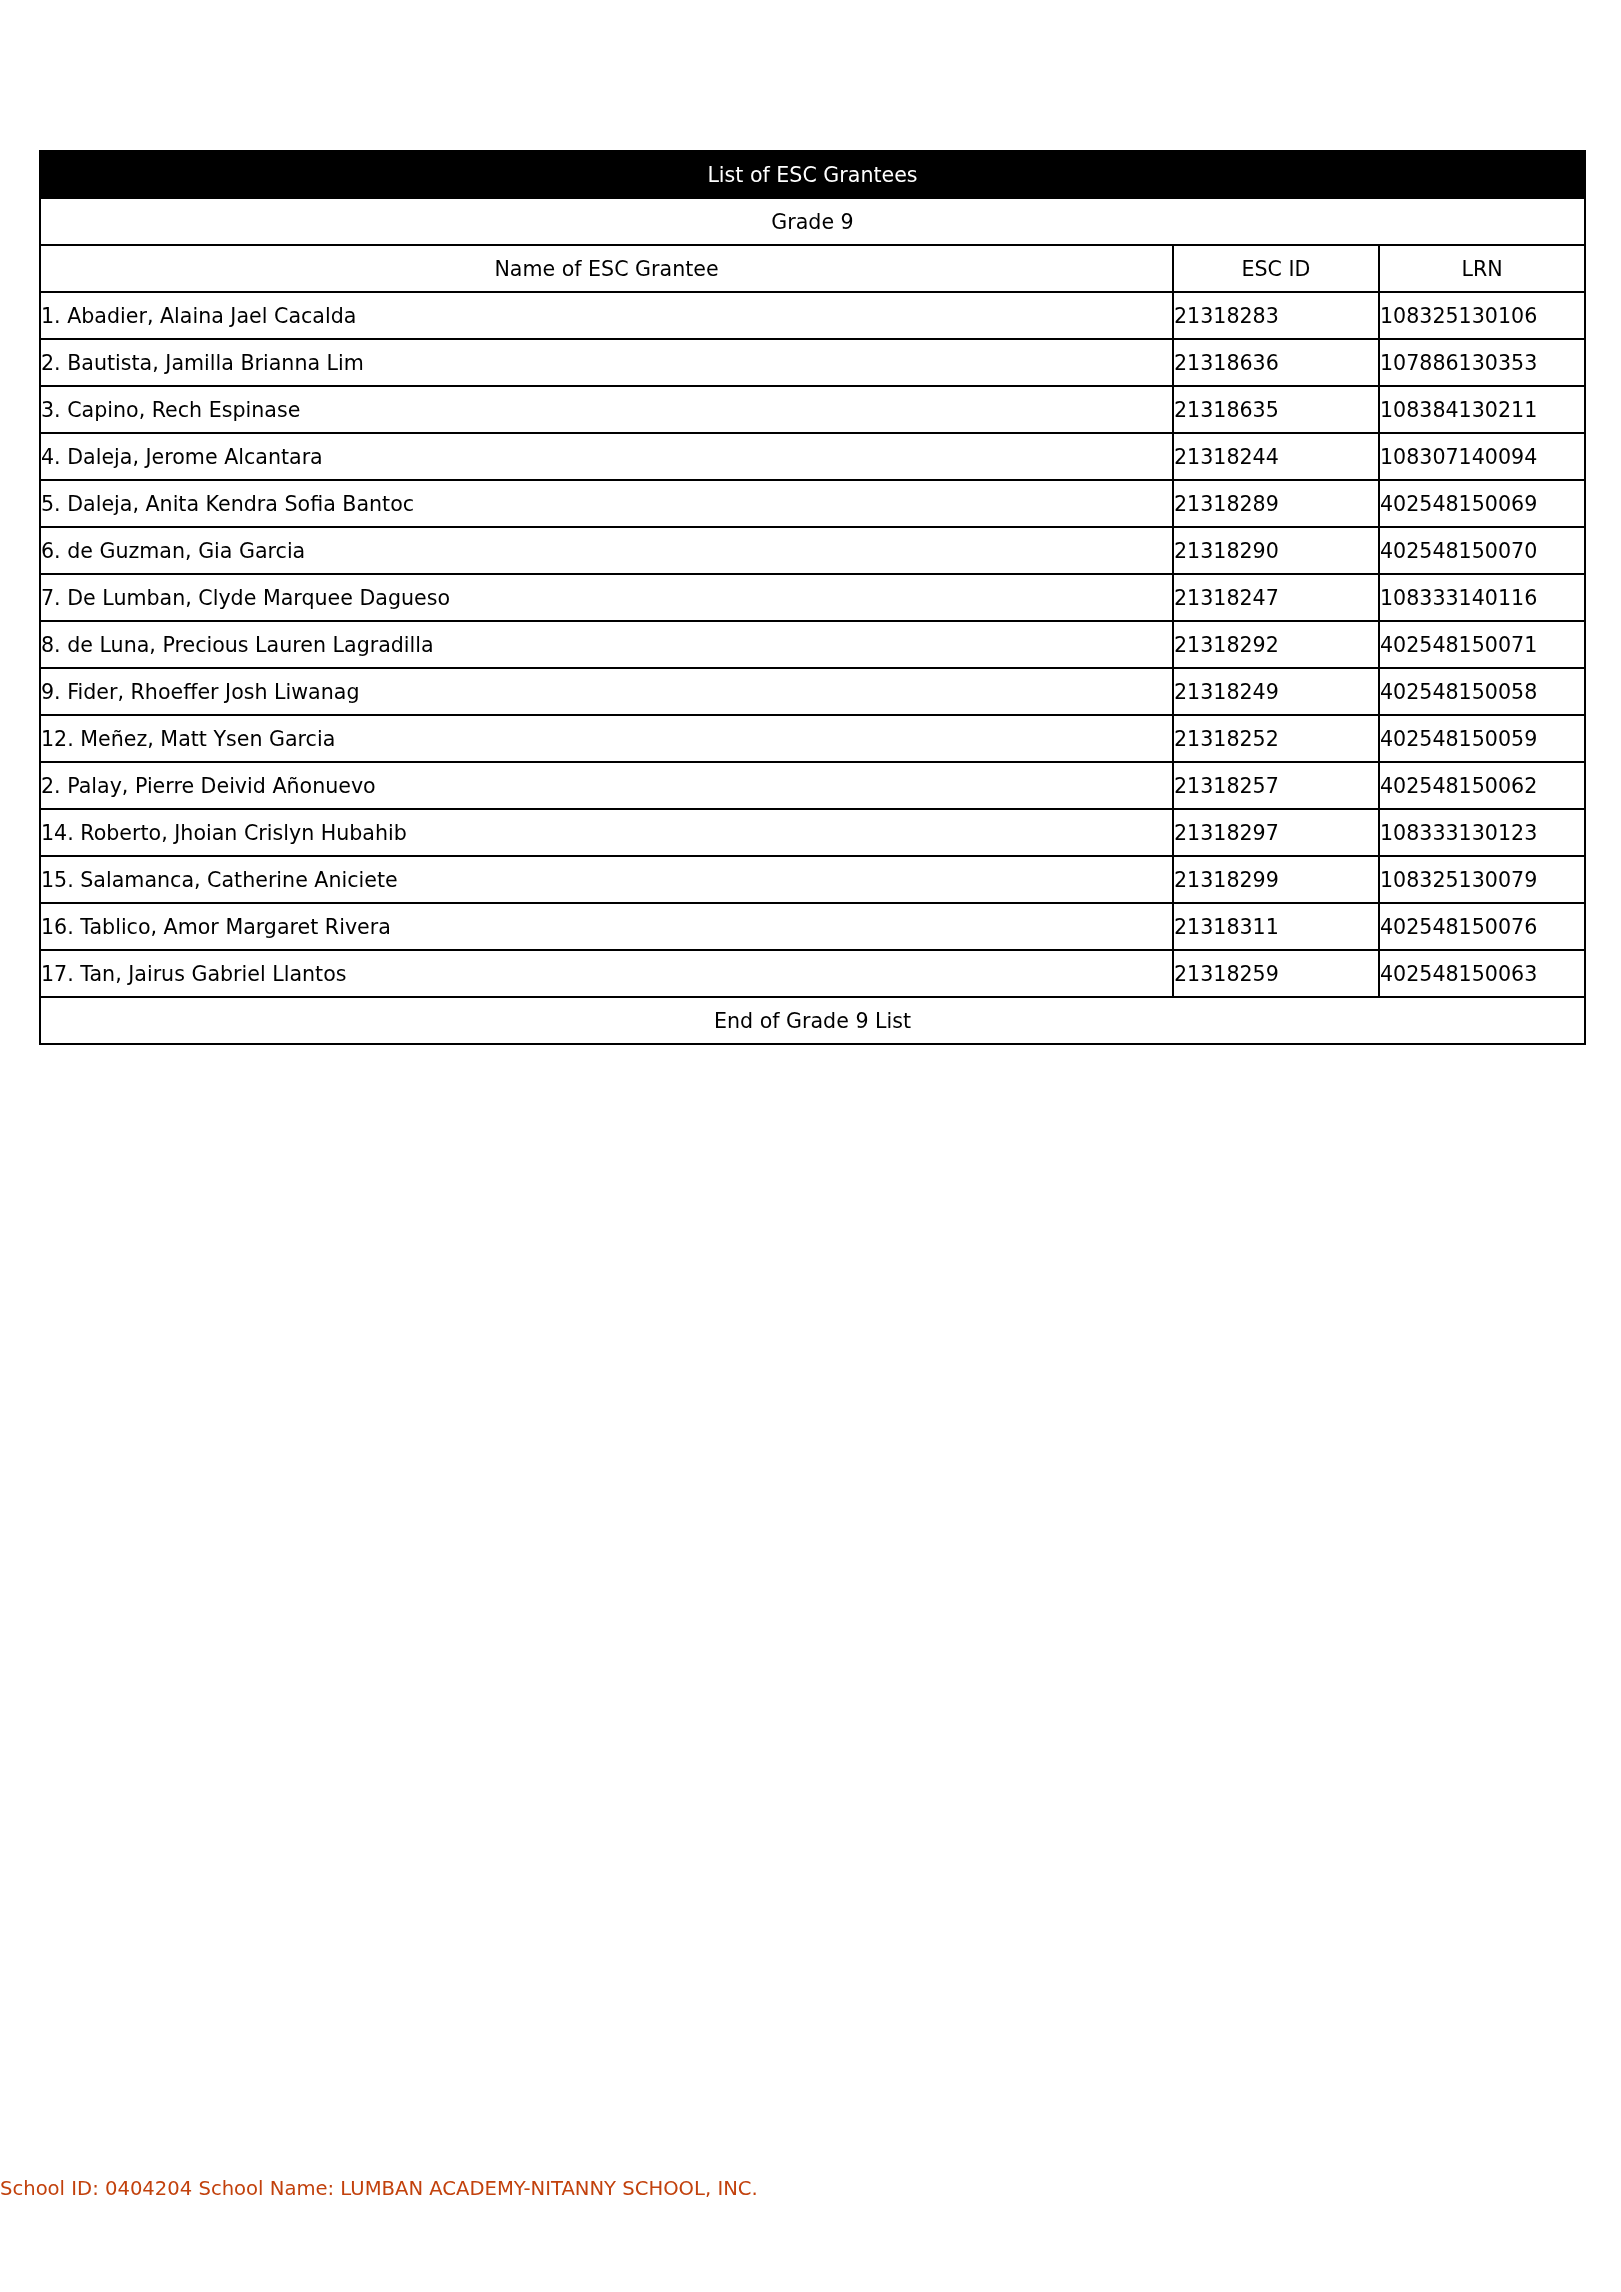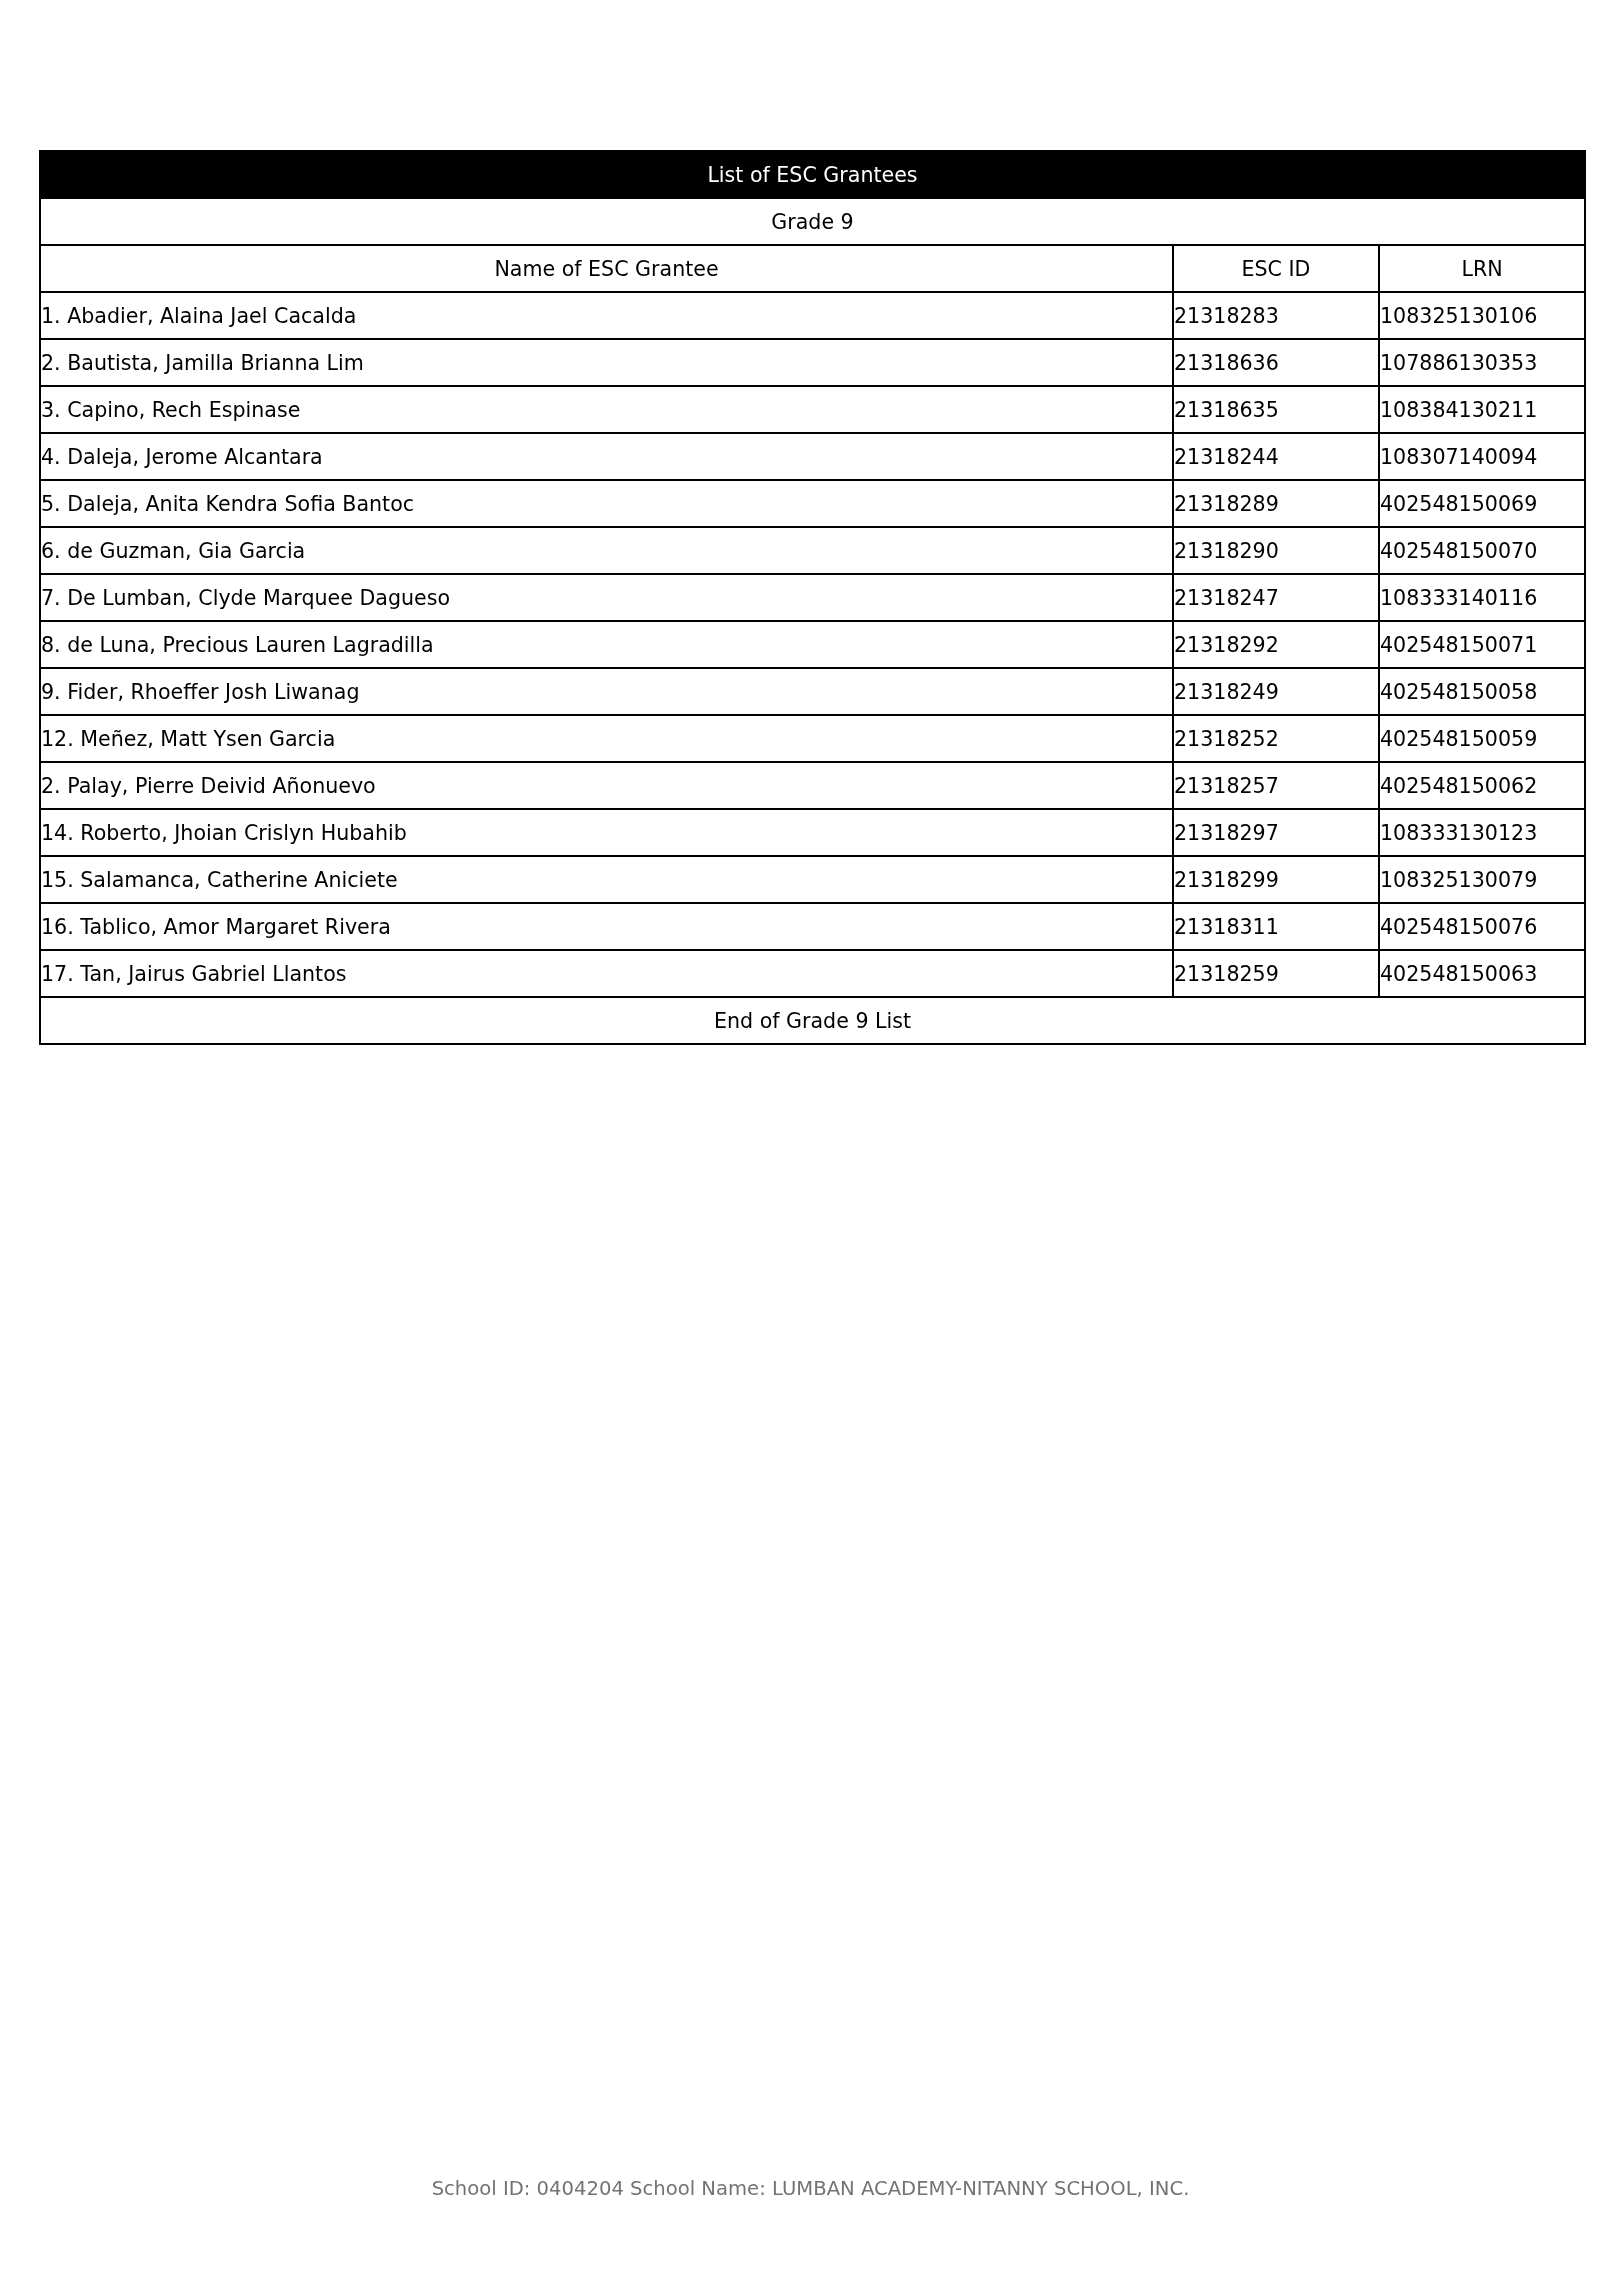--- a/index.html
+++ b/index.html
@@ -34,29 +34,29 @@
   .col-esc  { width: 206px; }
   .col-lrn  { width: 206px; }
   td.banner {
     background: #000000;
     color: #ffffff;
     text-align: center;
   }
   td.subtitle { text-align: center; }
   th.colhead { text-align: center; }
   td.cell-name { text-align: left; padding-left: 9.8px; }
-  td.cell-num  { text-align: left; padding-left: 9.8px; }
+  td.cell-num  { text-align: left; padding-left: 9.8px; border-radius: 19px; }
   td.endnote { text-align: center; }
   .page-footer {
     position: absolute;
     left: 0;
     top: 2177px;
     width: 100%;
-    text-align: center;
-    color: #737373;
+    text-align: left;
+    color: #c2410c;
     font-size: 19.6px;
     line-height: 24.5px;
   }
 </style>
 </head>
 <body>
 
 <div class="page">
 
   <table class="grantees">

